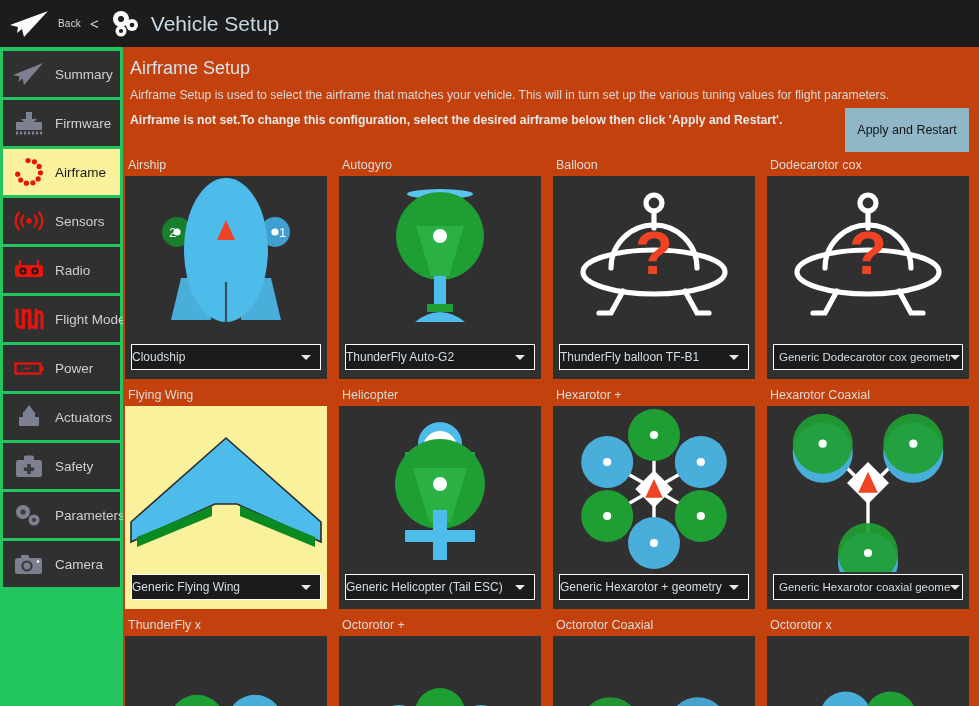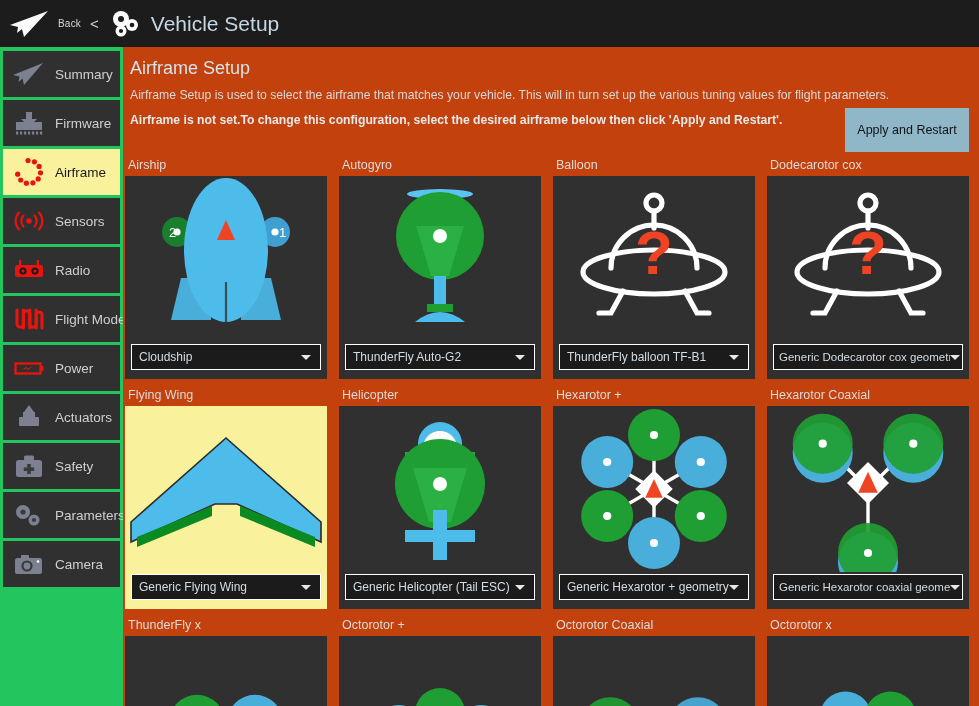--- a/index.html
+++ b/index.html
@@ -106,21 +106,21 @@
   }
   .combo {
     position: absolute; left: 6px; bottom: 9px;
     width: 190px; height: 26px;
     background: #1b1b1b; border: 1.6px solid #fff;
     display: flex; align-items: center;
     overflow: hidden;
   }
   .combo-text {
     color: #d2dde6; font-size: 12px;
-    margin-left: 7px; white-space: nowrap;
+    white-space: nowrap;
     overflow: hidden; flex: 1 1 auto;
   }
   .combo-arrow {
     width: 0; height: 0; margin-right: 9px; flex: 0 0 auto;
     border-left: 5px solid transparent;
     border-right: 5px solid transparent;
     border-top: 5px solid #e6e6e6;
   }
   .combo.tight .combo-text { font-size: 11.5px; margin-left: 5px; }
   .combo.tight .combo-arrow { margin-right: 2px; }

